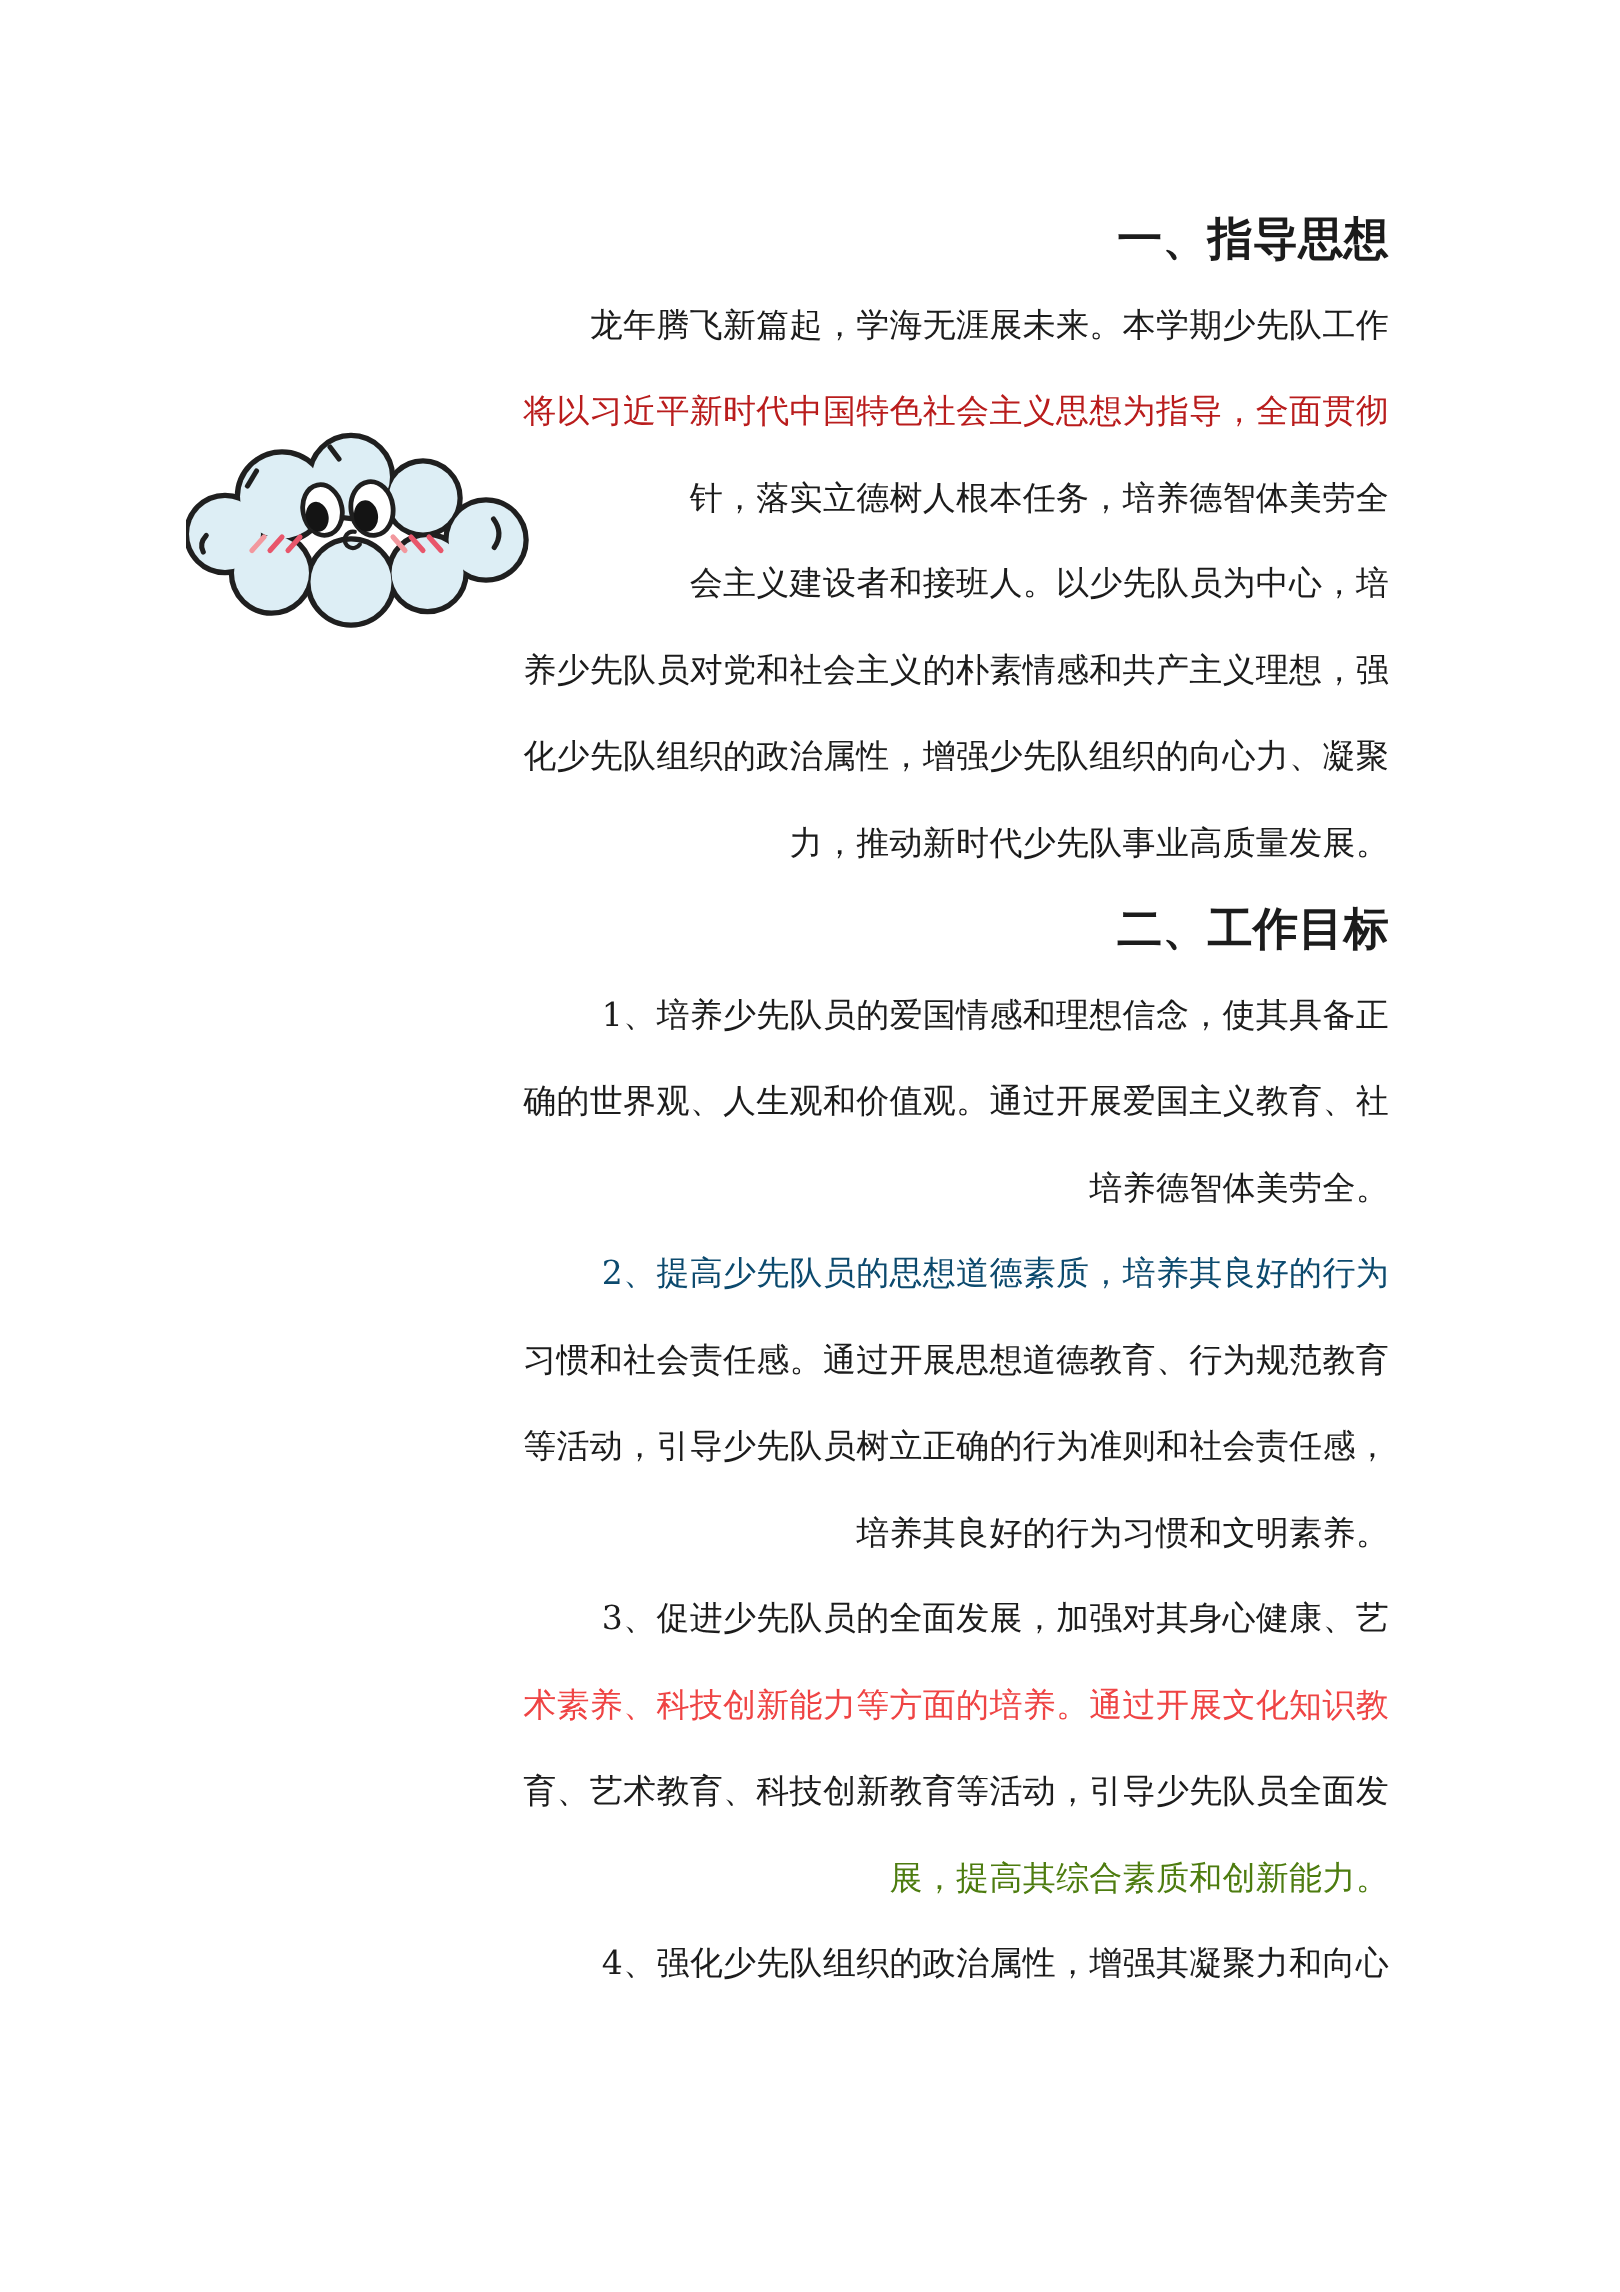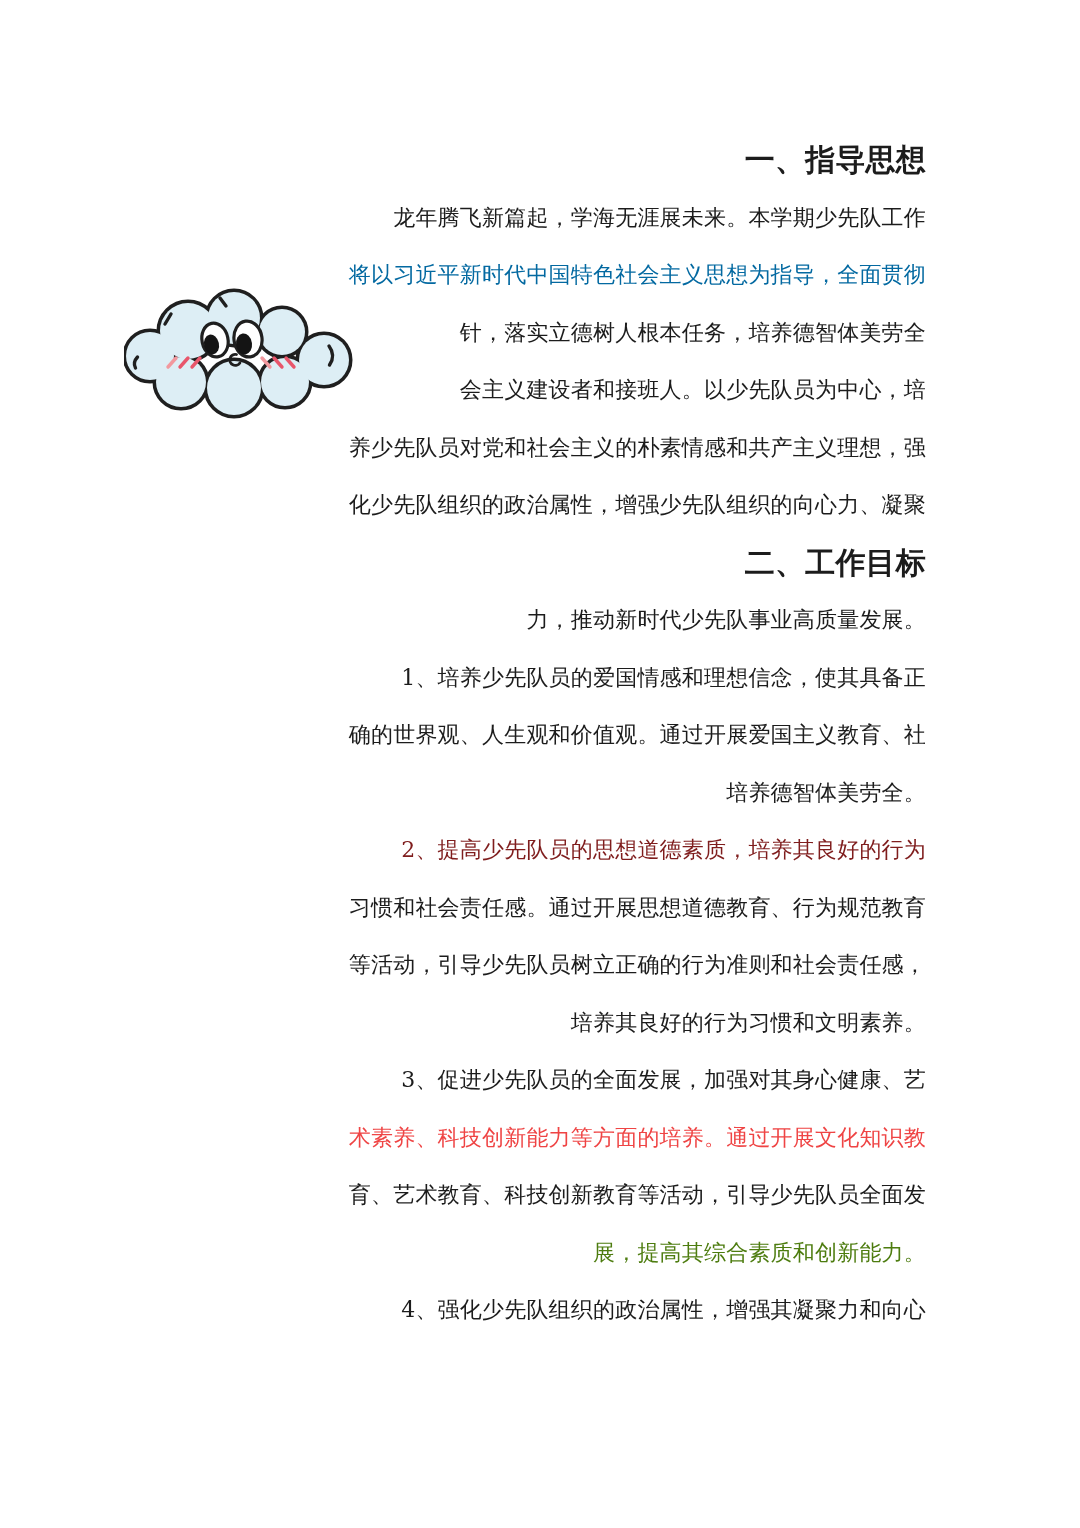--- a/index.html
+++ b/index.html
@@ -42,31 +42,31 @@
   }
 </style>
 </head>
 <body>
 
 <div class="page">
 
   <div class="doc" id="doc">
       <div class="line heading" style="padding-left: 58.4px; color: rgb(28, 28, 28);">一、指导思想</div>
       <div class="line body" style="padding-left: 58.4px; color: rgb(28, 28, 28);">龙年腾飞新篇起，学海无涯展未来。本学期少先队工作</div>
-      <div class="line body" style="padding-left: 0px; color: #0369a1;">将以习近平新时代中国特色社会主义思想为指导，全面贯彻</div>
+      <div class="line body" style="padding-left: 0px; color: #b91c1c;">将以习近平新时代中国特色社会主义思想为指导，全面贯彻</div>
       <div class="line body" style="padding-left: 146px; color: rgb(28, 28, 28);">针，落实立德树人根本任务，培养德智体美劳全</div>
       <div class="line body" style="padding-left: 151.84px; color: rgb(28, 28, 28);">会主义建设者和接班人。以少先队员为中心，培</div>
       <div class="line body" style="padding-left: 0px; color: rgb(28, 28, 28);">养少先队员对党和社会主义的朴素情感和共产主义理想，强</div>
       <div class="line body" style="padding-left: 0px; color: rgb(28, 28, 28);">化少先队组织的政治属性，增强少先队组织的向心力、凝聚</div>
+      <div class="line body" style="padding-left: 0px; color: rgb(28, 28, 28);">力，推动新时代少先队事业高质量发展。</div>
       <div class="line heading" style="padding-left: 58.4px; color: rgb(28, 28, 28);">二、工作目标</div>
-      <div class="line body" style="padding-left: 0px; color: rgb(28, 28, 28);">力，推动新时代少先队事业高质量发展。</div>
       <div class="line body" style="padding-left: 58.4px; color: rgb(28, 28, 28);">1、培养少先队员的爱国情感和理想信念，使其具备正</div>
       <div class="line body" style="padding-left: 0px; color: rgb(28, 28, 28);">确的世界观、人生观和价值观。通过开展爱国主义教育、社</div>
       <div class="line body" style="padding-left: 0px; color: rgb(28, 28, 28);">培养德智体美劳全。</div>
-      <div class="line body" style="padding-left: 58.4px; color: #7f1d1d;">2、提高少先队员的思想道德素质，培养其良好的行为</div>
+      <div class="line body" style="padding-left: 58.4px; color: #0c4a6e;">2、提高少先队员的思想道德素质，培养其良好的行为</div>
       <div class="line body" style="padding-left: 0px; color: rgb(28, 28, 28);">习惯和社会责任感。通过开展思想道德教育、行为规范教育</div>
       <div class="line body" style="padding-left: 0px; color: rgb(28, 28, 28);">等活动，引导少先队员树立正确的行为准则和社会责任感，</div>
       <div class="line body" style="padding-left: 0px; color: rgb(28, 28, 28);">培养其良好的行为习惯和文明素养。</div>
       <div class="line body" style="padding-left: 58.4px; color: rgb(28, 28, 28);">3、促进少先队员的全面发展，加强对其身心健康、艺</div>
       <div class="line body" style="padding-left: 0px; color: #ef4444;">术素养、科技创新能力等方面的培养。通过开展文化知识教</div>
       <div class="line body" style="padding-left: 0px; color: rgb(28, 28, 28);">育、艺术教育、科技创新教育等活动，引导少先队员全面发</div>
       <div class="line body" style="padding-left: 0px; color: #4d7c0f;">展，提高其综合素质和创新能力。</div>
       <div class="line body" style="padding-left: 58.4px; color: rgb(28, 28, 28);">4、强化少先队组织的政治属性，增强其凝聚力和向心</div>
     </div>
 

